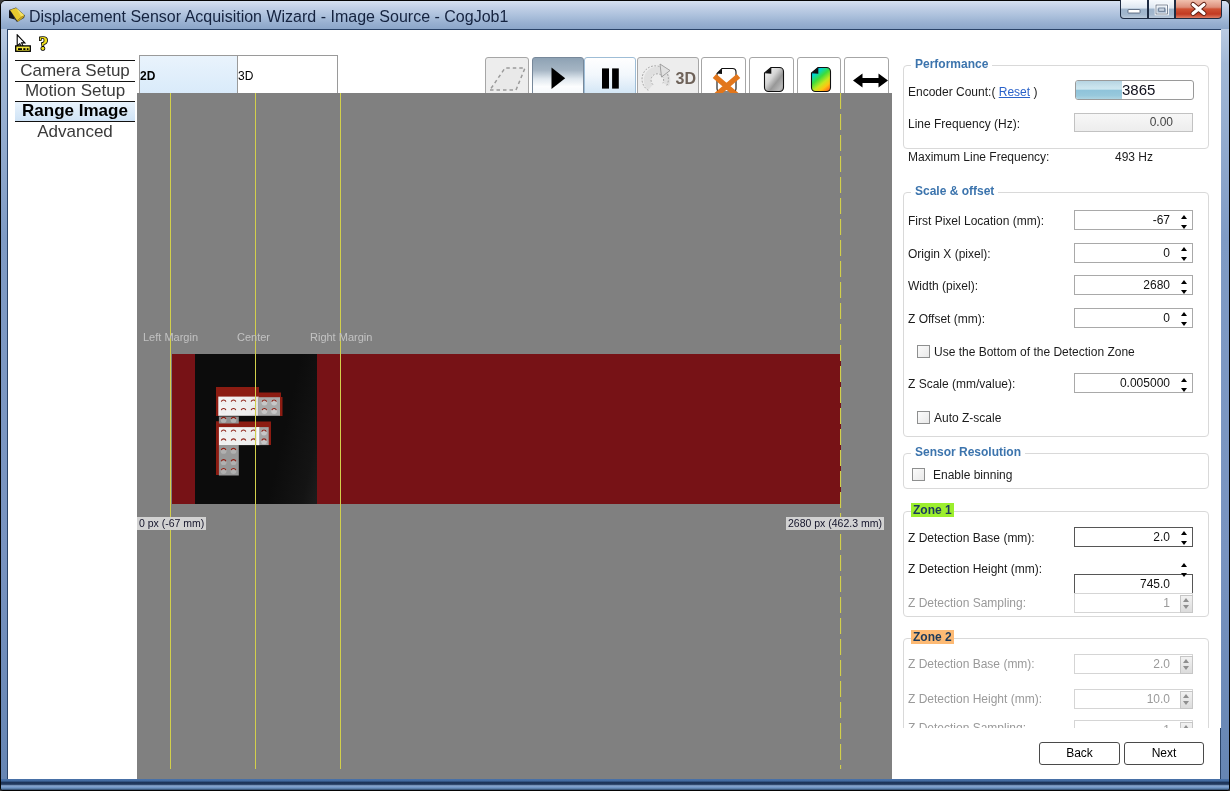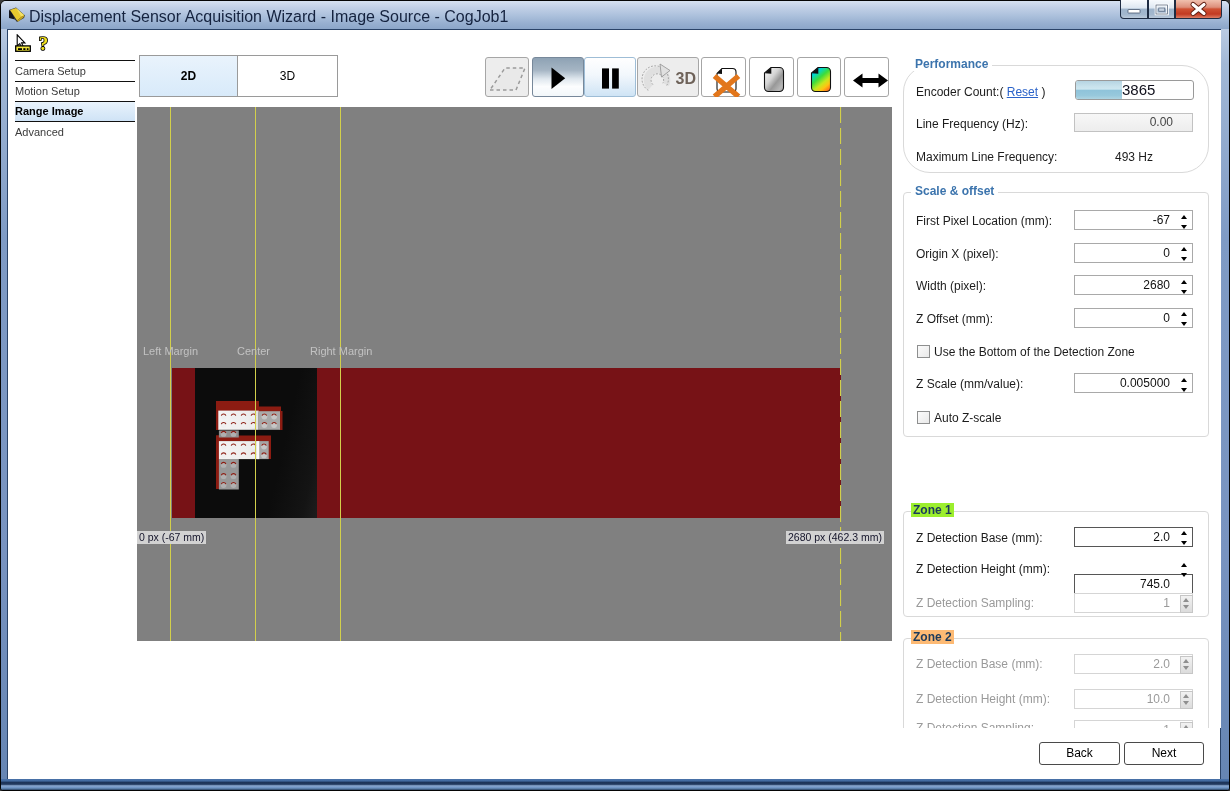--- a/index.html
+++ b/index.html
@@ -16,43 +16,43 @@
 #btnmin{left:1120px;width:28px;}
 #btnmax{left:1148px;width:27px;}
 #btncls{left:1175px;width:47px;}
 .wb{top:0;height:19px;border:1px solid #1d2b42;border-top:none;background:linear-gradient(180deg,#f7fafd 0%,#dde7f1 45%,#9eb4cb 50%,#a3b7cd 80%,#bac9da 100%);}
 .wb.red{background:linear-gradient(180deg,#f0c0ae 0%,#dd8f7b 40%,#cf5134 50%,#c23a22 78%,#dd7c64 100%);}
 #btnmin{border-bottom-left-radius:4px;}
 #btncls{border-bottom-right-radius:4px;}
 
 
 .navline{left:15px;width:120px;height:1px;background:#111;}
-.navitem{left:15px;width:120px;height:20px;font-size:11px;color:#3b3b3b;line-height:20px;}
+.navitem{left:15px;width:120px;height:20px;text-align:center;font-size:17px;color:#3b3b3b;line-height:20px;}
 #navsel{left:15px;top:102px;width:120px;height:19px;background:linear-gradient(180deg,#e9f3fc,#cfe3f6);}
 
-.tab{top:55px;height:42px;background:#fff;border:1px solid #9a9a9a;font-size:12px;color:#000;text-align:center;line-height:40px;}
+.tab{top:55px;height:42px;background:#fff;border:1px solid #9a9a9a;font-size:12px;color:#000;line-height:40px;}
 #tab2d{left:139px;width:99px;background:linear-gradient(180deg,#e9f3fc,#d8eafa);font-weight:bold;}
 #tab3d{left:237px;width:101px;}
 #tab23{left:337px;width:103px;}
 
 .tbtn{top:56.5px;height:40.5px;border:1px solid #a6a6a6;border-radius:3px;background:#fff;}
 .tbtn svg{display:block;}
 .tbtn.dis{background:#ededed;}
 
-#imgarea{left:137px;top:107px;width:755px;height:534px;background:#808080;overflow:hidden;padding-left:39px;}
+#imgarea{left:137px;top:93px;width:755px;height:692px;background:#808080;overflow:hidden;padding-left:39px;}
 .yline{top:0;width:1px;height:676px;background:#d2cf4b;}
 .mlabel{top:238px;font-size:11px;color:#c2c2c2;white-space:nowrap;}
 #redband{left:35px;top:261px;width:669px;height:150px;background:#771216;}
 #blackbox{left:58px;top:261px;width:122px;height:150px;background:linear-gradient(103deg,#0c0c0c 68%,#141414 90%,#1d1d1d 100%);}
 .plabel{top:424px;height:13px;background:#d2d2d2;color:#14142a;font-size:10.5px;line-height:13px;white-space:nowrap;padding:0 2px;}
 
 #rpanel{left:892px;top:30px;width:329px;height:698px;background:#fff;overflow:hidden;}
 .grp{left:11px;width:306px;border:1px solid #d9d9d9;border-radius:4px;}
 .gtitle{position:absolute;left:7px;top:-9px;background:#fff;padding:0 4px;font-size:12px;font-weight:bold;color:#3c74ad;white-space:nowrap;}
-.flabel{position:absolute;left:12px;font-size:12px;color:#1c1c1c;white-space:nowrap;}
+.flabel{position:absolute;left:4px;font-size:12px;color:#1c1c1c;white-space:nowrap;}
 .ffield{position:absolute;left:170px;width:119px;height:20px;border:1px solid #a9a9a9;background:#fff;font-size:12px;color:#111;text-align:right;padding-right:22px;line-height:18px;}
 .spin{position:absolute;left:277px;width:8px;height:15px;}
 .spin:before,.spin:after{content:"";position:absolute;left:0;border-left:3.8px solid transparent;border-right:3.8px solid transparent;}
 .spin:before{top:0.5px;border-bottom:4.5px solid #000;}
 .spin:after{bottom:0.5px;border-top:4.5px solid #000;}
 .spin.gray{background:linear-gradient(180deg,#f2f2f2,#dcdcdc);border:1px solid #c6c6c6;width:13px;height:18px;margin-top:-1.5px;margin-left:-1px;}
 .spin.gray:before{border-bottom-color:#8f8f8f;left:2.4px;top:2.2px;}
 .spin.gray:after{border-top-color:#8f8f8f;left:2.4px;bottom:2.2px;}
 
 .cb{position:absolute;width:13px;height:13px;border:1px solid #8e8f8f;background:linear-gradient(135deg,#fbfbfb,#e9e9e9);}
@@ -255,21 +255,21 @@
         <line x1="0.5" y1="0" x2="0.5" y2="676" stroke="#d2cf4b" stroke-width="1.2" stroke-dasharray="16,5"></line>
       </svg>
     <div class="abs mlabel" style="left:6px">Left Margin</div>
     <div class="abs mlabel" style="left:100px">Center</div>
     <div class="abs mlabel" style="left:173px">Right Margin</div>
     <div class="abs plabel" style="left:0px">0 px (-67 mm)</div>
     <div class="abs plabel" style="left:649px">2680 px (462.3 mm)</div>
   </div>
 
   <div id="rpanel" class="abs">
-    <div class="abs grp" style="top:35px;height:108px;border-radius:27px;">
+    <div class="abs grp" style="top:35px;height:84px;">
       <div class="gtitle">Performance</div>
       <div class="flabel" style="top:19px">Encoder Count:(&nbsp;<span style="color:#2a62c9;text-decoration:underline">Reset</span>&nbsp;)</div>
       <div class="abs" style="left:171px;top:14px;width:119px;height:20px;border:1px solid #9a9a9a;border-radius:3px;background:#fff;overflow:hidden;">
         <div class="abs" style="left:0;top:0;width:46px;height:18px;background:linear-gradient(180deg,#b5d4e2 0%,#c8e2ec 30%,#cde7f0 45%,#8fc3da 52%,#97c8dc 80%,#aed4e2 100%);"></div>
         <div class="abs" style="left:46px;top:0px;font-size:15px;color:#10101c;line-height:18px;">3865</div>
       </div>
       <div class="flabel" style="top:51px">Line Frequency (Hz):</div>
       <div class="abs" style="left:170px;top:46.5px;width:119px;height:19px;border:1px solid #c2c2c2;background:linear-gradient(180deg,#f7f7f7,#ededed);font-size:12px;color:#444;text-align:right;padding-right:19px;line-height:17px;">0.00</div>
       <div class="flabel" style="top:84px">Maximum Line Frequency:</div>
       <div class="abs" style="left:211px;top:84px;font-size:12px;color:#1c1c1c;">493 Hz</div>
@@ -289,20 +289,25 @@
       <div class="ffield" style="top:114.5px">0</div>
         <div class="spin" style="top:118.5px"></div>
       <div class="cb" style="left:13px;top:152px"></div>
       <div class="flabel" style="left:30px;top:152px">Use the Bottom of the Detection Zone</div>
       <div class="flabel" style="top:184px">Z Scale (mm/value):</div>
       <div class="ffield" style="top:180px">0.005000</div>
         <div class="spin" style="top:184px"></div>
       <div class="cb" style="left:13px;top:218px"></div>
       <div class="flabel" style="left:30px;top:218px">Auto Z-scale</div>
     </div>
+    <div class="abs grp" style="top:423px;height:36px;">
+      <div class="gtitle">Sensor Resolution</div>
+      <div class="cb" style="left:8px;top:14px"></div>
+      <div class="flabel" style="left:29px;top:14px">Enable binning</div>
+    </div>
     <div class="abs grp" style="top:481px;height:106px;">
       <div class="gtitle" style="background:#9cef2d;color:#1b3a5c;padding:0 2px;">Zone 1</div>
       <div class="flabel" style="top:18.5px">Z Detection Base (mm):</div>
       <div class="ffield" style="top:14.5px;border-color:#565656;">2.0</div>
         <div class="spin" style="top:18.5px"></div>
       <div class="flabel" style="top:50px">Z Detection Height (mm):</div>
       <div class="ffield" style="top:62px;border-color:#565656;">745.0</div>
         <div class="spin" style="top:50px"></div>
       <div class="flabel dis2" style="top:84px">Z Detection Sampling:</div>
       <div class="ffield fdis" style="top:80.5px">1</div>

